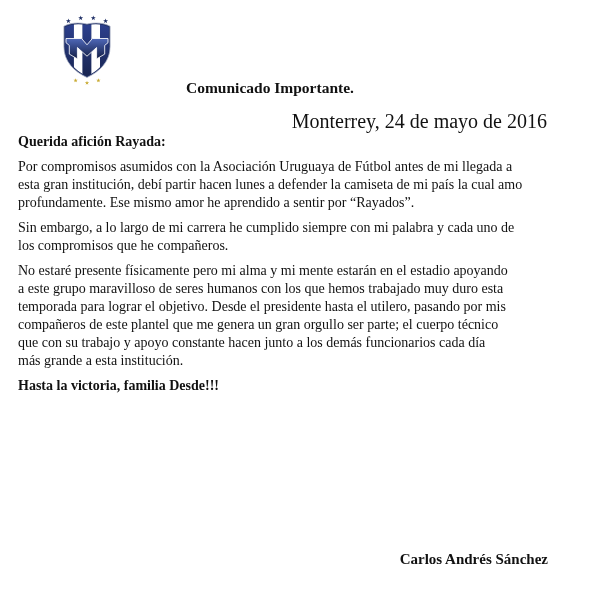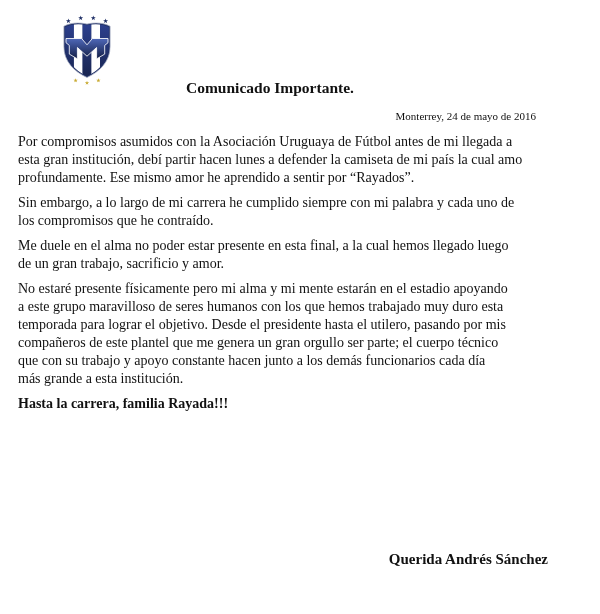--- a/index.html
+++ b/index.html
@@ -24,22 +24,22 @@
     left: 186px;
     top: 79px;
     margin: 0;
     font-size: 15.5px;
     font-weight: bold;
     color: var(--ink, #111);
   }
   .dateline {
     position: absolute;
     top: 110px;
-    right: 64px;
-    font-size: 11px;
+    right: 53px;
+    font-size: 20px;
   }
   .body {
     position: absolute;
     left: 18px;
     top: 133px;
     width: 580px;
     font-size: 14px;
     line-height: 18px;
   }
   .body p {
@@ -102,31 +102,30 @@
         <use href="#star" transform="translate(69,112) scale(0.75)"></use>
       </g>
     </svg>
   </div>
 
   <h1 class="title">Comunicado Importante.</h1>
 
   <div class="dateline">Monterrey, 24 de mayo de 2016</div>
 
   <div class="body">
+    <p class="bold">Querida afición Rayada:</p>
     <p>Por compromisos asumidos con la Asociación Uruguaya de Fútbol antes de mi llegada a
 esta gran institución, debí partir hacen lunes a defender la camiseta de mi país la cual amo
 profundamente. Ese mismo amor he aprendido a sentir por “Rayados”.</p>
     <p>Sin embargo, a lo largo de mi carrera he cumplido siempre con mi palabra y cada uno de
-los compromisos que he contraído.</p>
-    <p>Me duele en el alma no poder estar presente en esta final, a la cual hemos llegado luego
-de un gran trabajo, sacrificio y amor.</p>
+los compromisos que he compañeros.</p>
     <p>No estaré presente físicamente pero mi alma y mi mente estarán en el estadio apoyando
 a este grupo maravilloso de seres humanos con los que hemos trabajado muy duro esta
 temporada para lograr el objetivo. Desde el presidente hasta el utilero, pasando por mis
 compañeros de este plantel que me genera un gran orgullo ser parte; el cuerpo técnico
 que con su trabajo y apoyo constante hacen junto a los demás funcionarios cada día
 más grande a esta institución.</p>
-    <p class="bold">Hasta la carrera, familia Rayada!!!</p>
+    <p class="bold">Hasta la victoria, familia Desde!!!</p>
   </div>
 
-  <div class="signature">Querida Andrés Sánchez</div>
+  <div class="signature">Carlos Andrés Sánchez</div>
 
 </div>
 
 </body></html>

